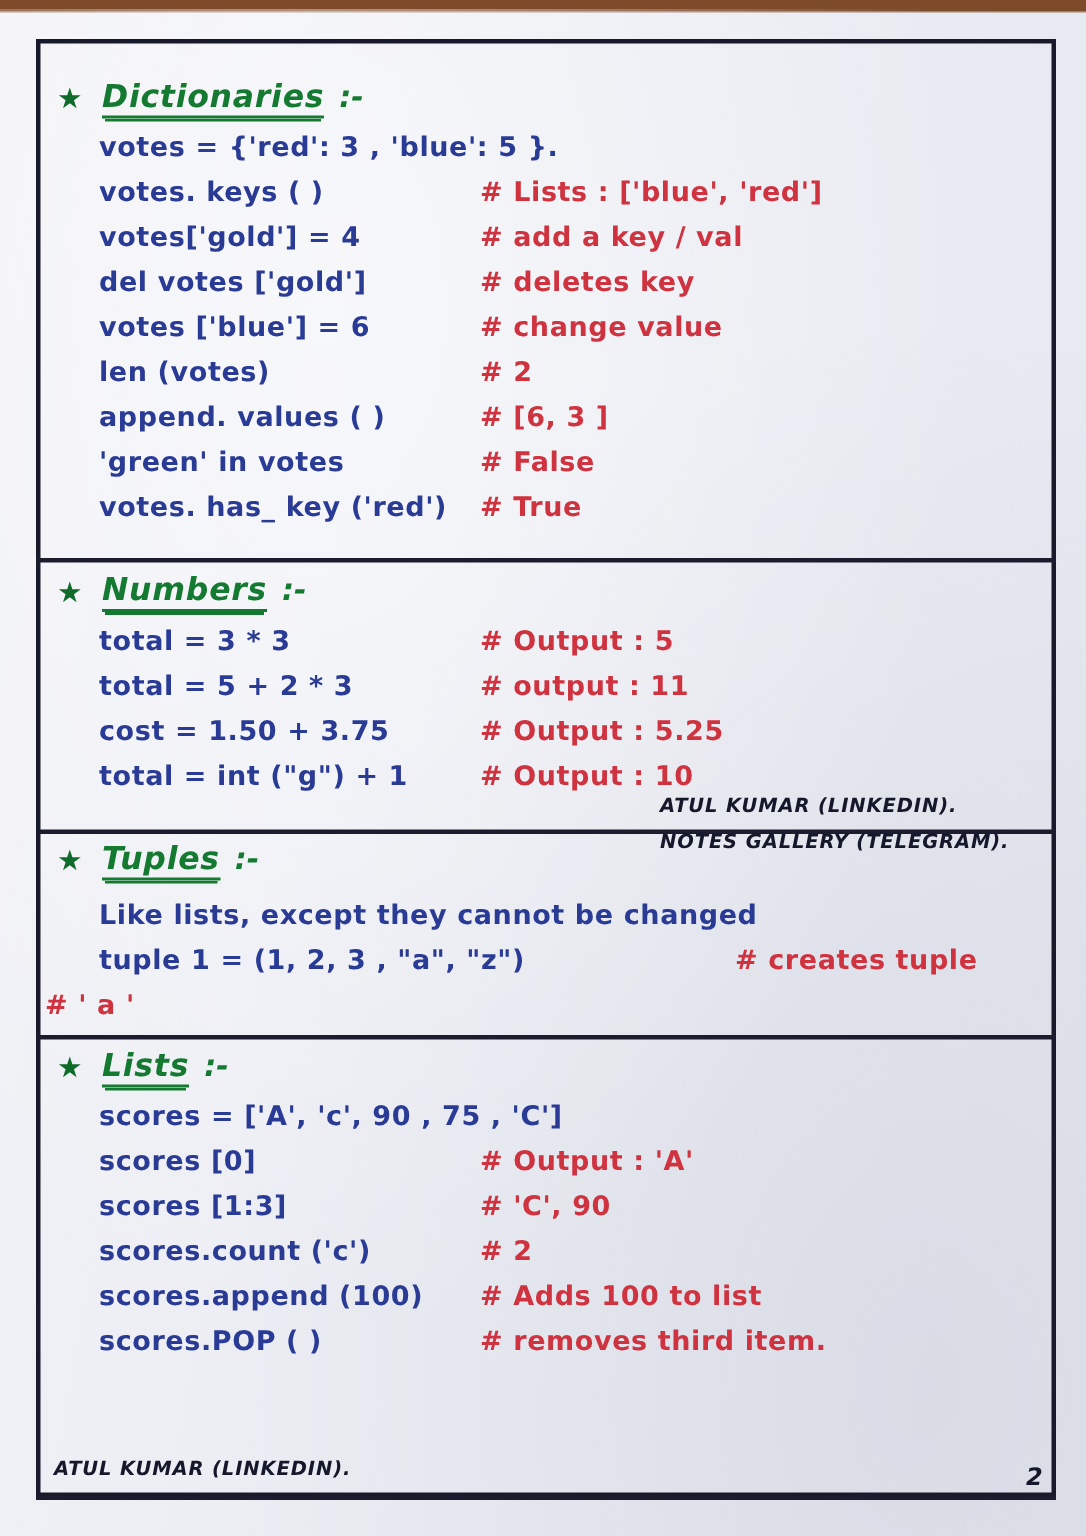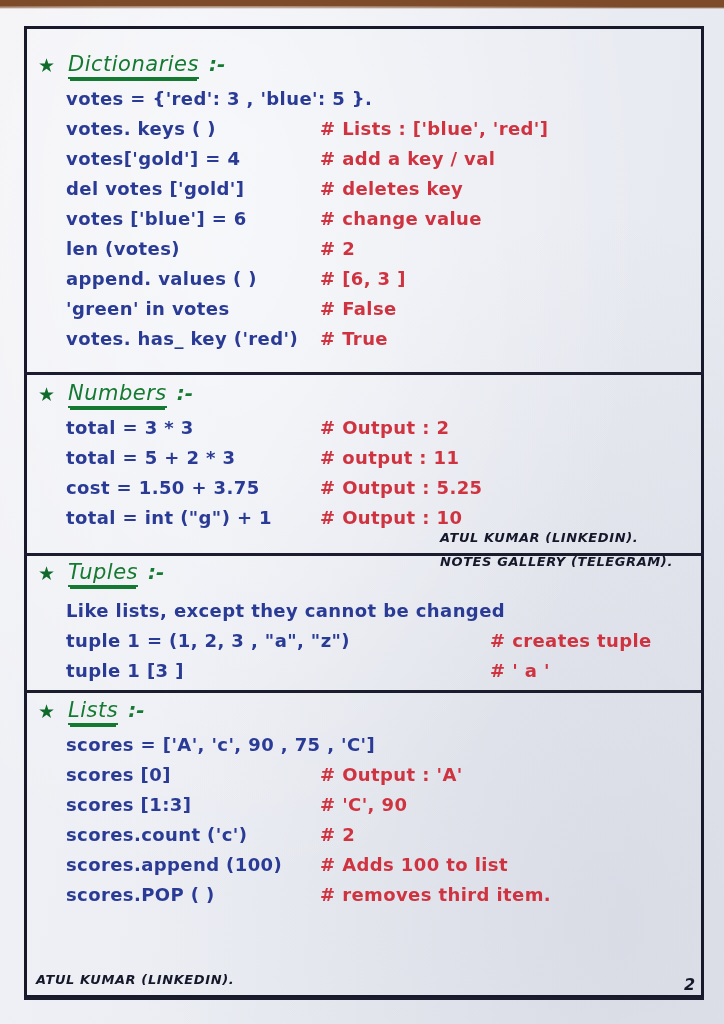--- a/index.html
+++ b/index.html
@@ -90,21 +90,21 @@
     font-size: 19px;
     line-height: 19px;
     color: #0f6b2a;
     margin-right: 10px;
     transform: translateY(1px);
   }
   .sec-title {
     font-size: 21px;
     color: #157a31;
     font-style: italic;
-    font-weight: 400;
+    font-weight: 700;
     letter-spacing: 0.5px;
     border-bottom: 2px solid #157a31;
     padding-bottom: 1px;
     box-shadow: 0 4px 0 -2px #157a31;
     margin-right: 6px;
   }
   .sec-colon {
     font-size: 20px;
     color: #157a31;
     font-style: italic;
@@ -231,21 +231,21 @@
 
   <div class="section" style="top:381px">
     <div class="sec-head">
       <span class="star">★</span>
       <span class="sec-title">Numbers</span>
       <span class="sec-colon">:-</span>
     </div>
     <div class="rows">
       <div class="row">
         <span class="code hand ink-blue">total = 3 * 3</span>
-        <span class="comment hand ink-red">#  Output : 2</span>
+        <span class="comment hand ink-red">#  Output : 5</span>
       </div>
       <div class="row">
         <span class="code hand ink-blue">total = 5 + 2 * 3</span>
         <span class="comment hand ink-red">#  output : 11</span>
       </div>
       <div class="row">
         <span class="code hand ink-blue">cost = 1.50 + 3.75</span>
         <span class="comment hand ink-red">#  Output : 5.25</span>
       </div>
       <div class="row">
@@ -266,21 +266,20 @@
       <span class="sec-title">Tuples</span>
       <span class="sec-colon">:-</span>
     </div>
     <div class="rows" style="margin-top:10px">
       <div class="fullline hand ink-blue">Like lists, except they cannot be changed</div>
       <div class="row">
         <span class="code code-wide hand ink-blue">tuple 1 = (1, 2, 3 , "a", "z")</span>
         <span class="comment hand ink-red"># creates tuple</span>
       </div>
       <div class="row">
-        <span class="code code-wide hand ink-blue">tuple 1 [3 ]</span>
         <span class="comment hand ink-red"># ' a '</span>
       </div>
     </div>
   </div>
 
   <div class="section" style="top:698px">
     <div class="sec-head">
       <span class="star">★</span>
       <span class="sec-title">Lists</span>
       <span class="sec-colon">:-</span>

